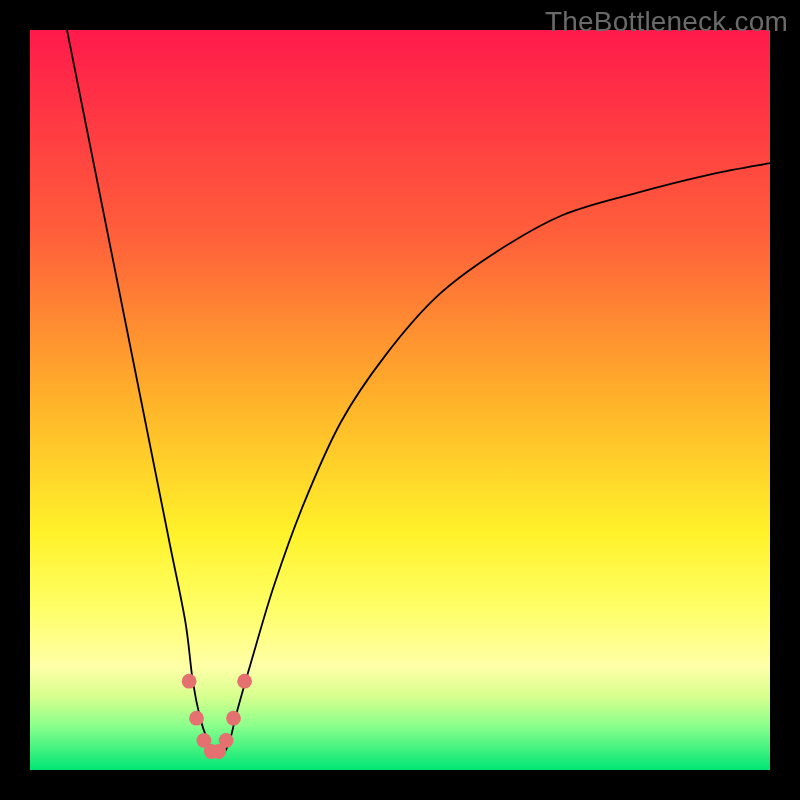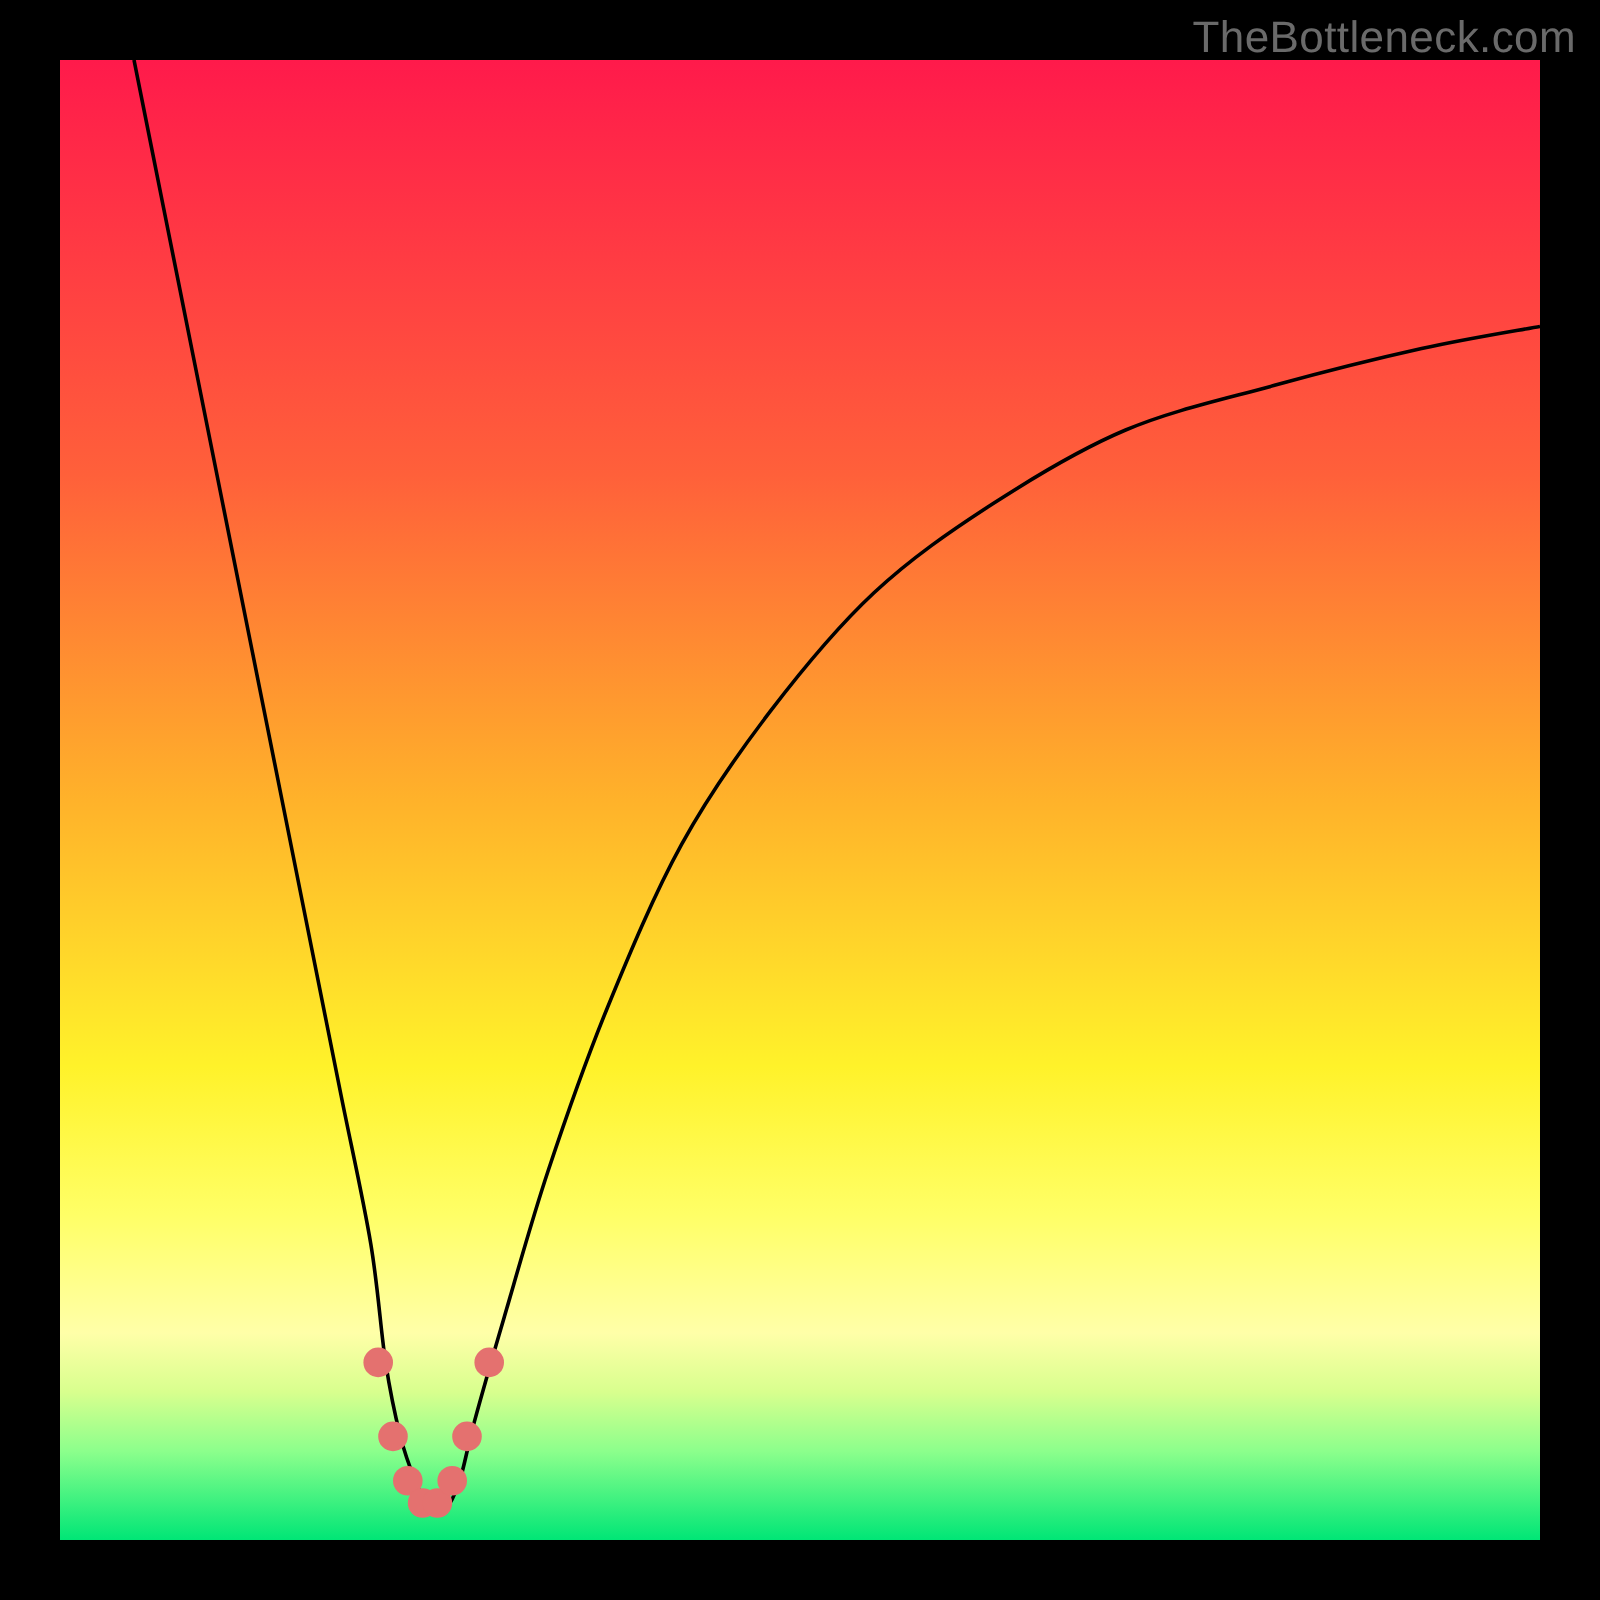--- a/index.html
+++ b/index.html
@@ -25,21 +25,21 @@
     top: 30px;
     width: 740px;
     height: 740px;
     overflow: hidden;
   }
   .watermark {
     position: absolute;
     top: 6px;
     right: 12px;
     color: #6a6a6a;
-    font-size: 22px;
+    font-size: 28px;
     font-weight: 500;
     letter-spacing: 0.2px;
     z-index: 50;
   }
 </style>
 </head>
 <body>
 
 <div class="frame">
   <div class="watermark">TheBottleneck.com</div>

